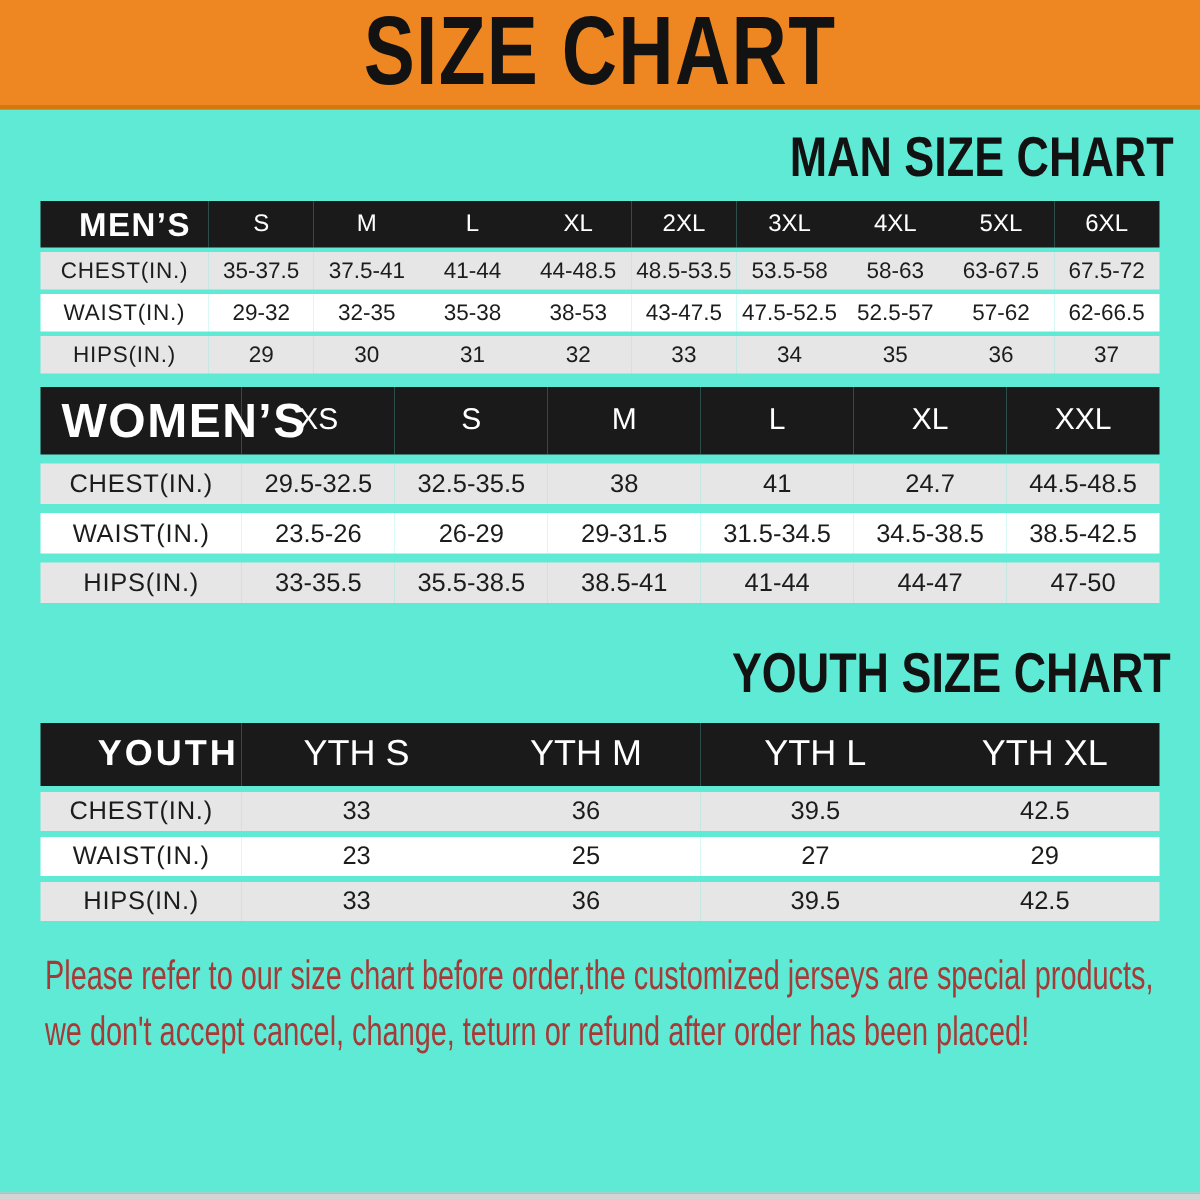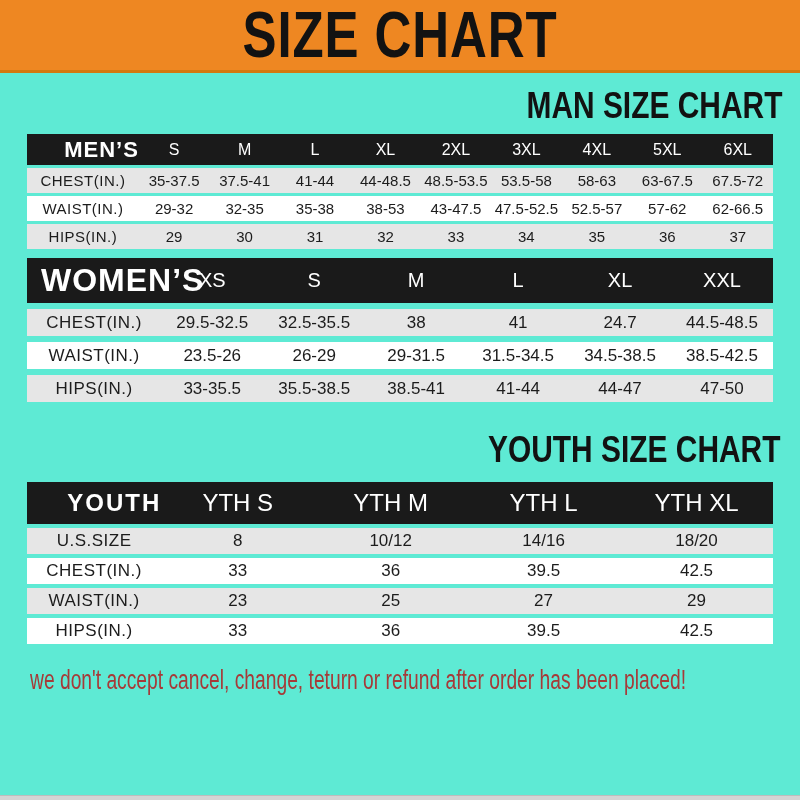--- a/index.html
+++ b/index.html
@@ -50,21 +50,21 @@
   .sec-women table{border-spacing:0 6px;}
   .sec-youth table{border-spacing:0 4px;}
   thead th{
     background:var(--band-black);color:#fff;
     font-weight:normal;text-align:center;vertical-align:middle;
   }
   .sec-men   thead th{height:31px;font-size:16px;}
   .sec-women thead th{height:45px;font-size:20px;}
   .sec-youth thead th{height:42px;font-size:24px;}
   th.corner{
-    text-align:right;padding-left:14px;font-weight:bold;letter-spacing:1px;
+    text-align:center;padding-left:14px;font-weight:bold;letter-spacing:1px;
   }
   .sec-men   th.corner{font-size:22px;width:15%;}
   .sec-women th.corner{font-size:32px;width:18%;}
   .sec-youth th.corner{font-size:24px;width:18%;letter-spacing:2px;padding-left:36px;}
   tbody td{
     text-align:center;vertical-align:middle;color:#1c1c1c;
   }
   .sec-men   tbody td{height:25px;font-size:15px;}
   .sec-women tbody td{height:27px;font-size:17px;}
   .sec-youth tbody td{height:26px;font-size:17px;}
@@ -205,27 +205,20 @@
           <tr>
             <th class="corner">YOUTH</th>
             <th>YTH S</th>
             <th>YTH M</th>
             <th>YTH L</th>
             <th>YTH XL</th>
           </tr>
         </thead>
       <tbody>
           <tr>
-            <td class="rowlabel">U.S.SIZE</td>
-            <td>8</td>
-            <td>10/12</td>
-            <td>14/16</td>
-            <td>18/20</td>
-          </tr>
-          <tr>
             <td class="rowlabel">CHEST(IN.)</td>
             <td>33</td>
             <td>36</td>
             <td>39.5</td>
             <td>42.5</td>
           </tr>
           <tr>
             <td class="rowlabel">WAIST(IN.)</td>
             <td>23</td>
             <td>25</td>
@@ -237,18 +230,19 @@
             <td>33</td>
             <td>36</td>
             <td>39.5</td>
             <td>42.5</td>
           </tr>
         </tbody>
     </table>
   </section>
 
   <footer class="footer">
+    <p><span>Please refer to our size chart before order,the customized jerseys are special products,</span></p>
     <p><span>we don't accept cancel, change, teturn or refund after order has been placed!</span></p>
   </footer>
 
   <div class="bottom-strip"></div>
 
 </div>
 
 </body></html>

